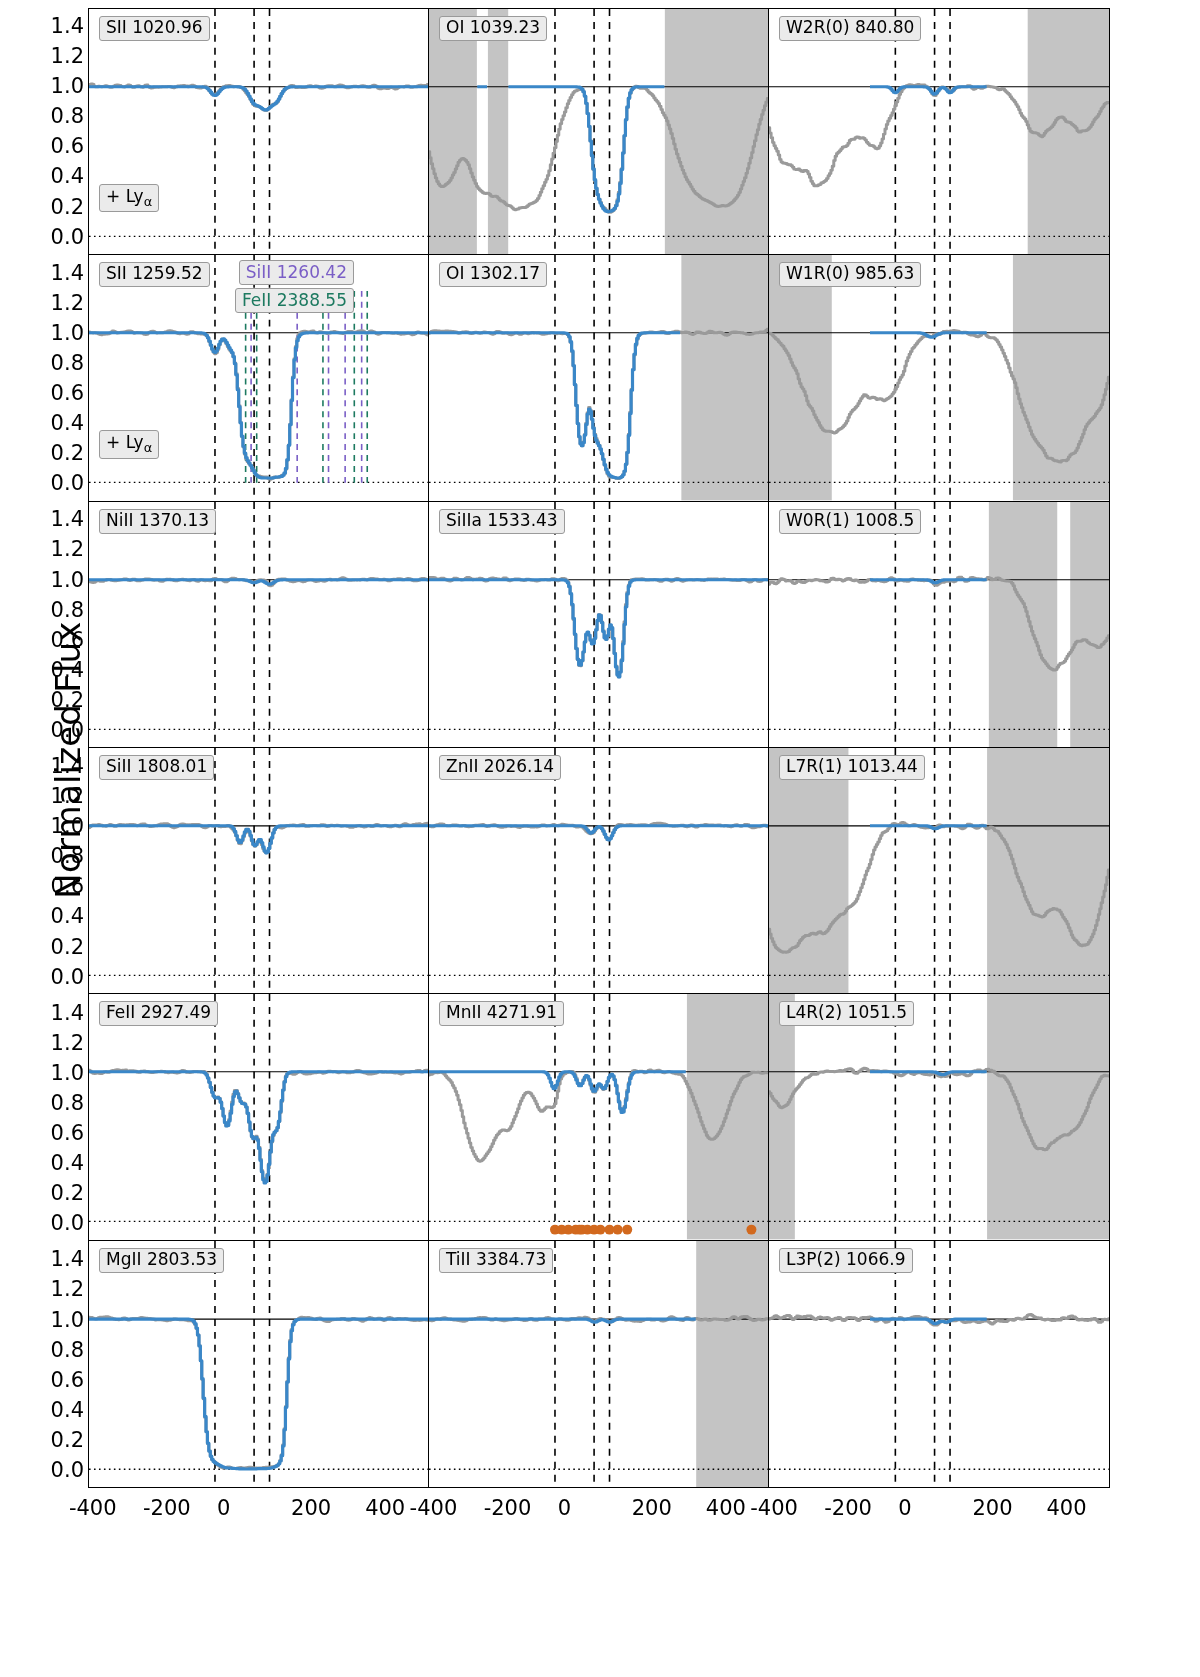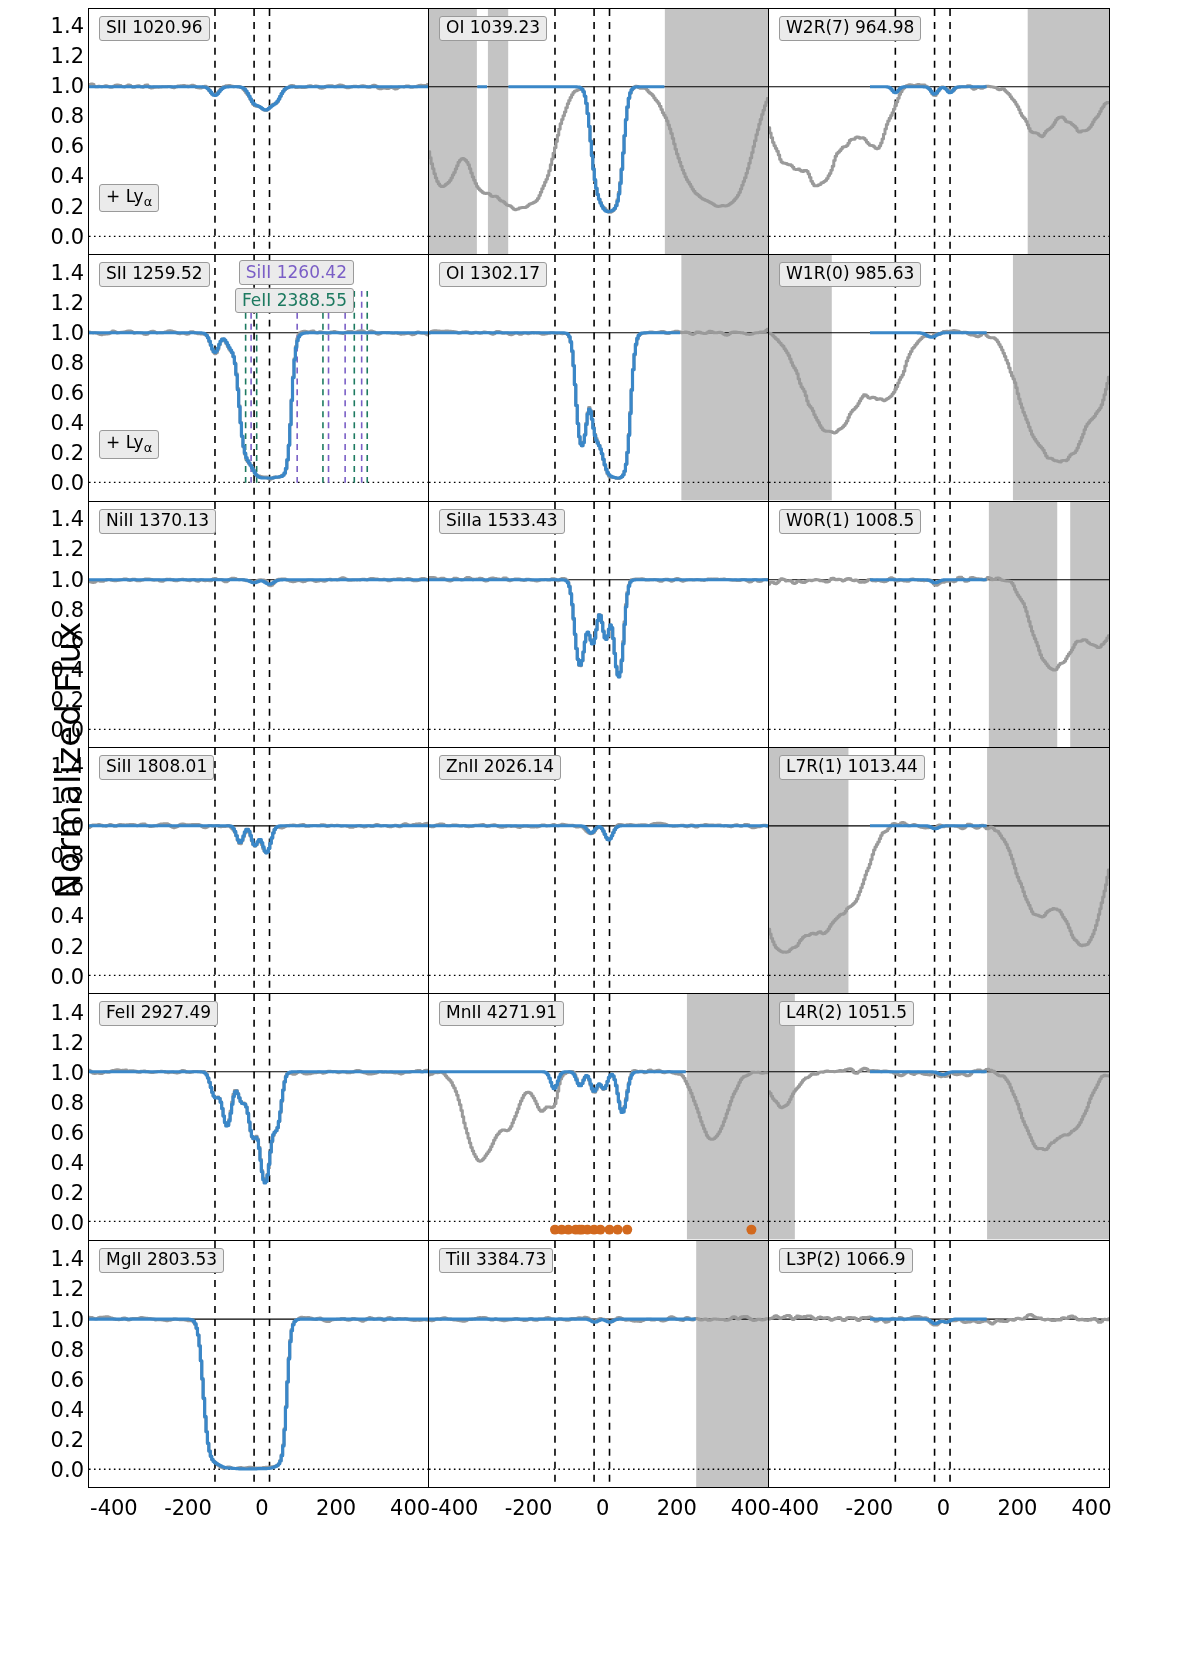--- a/index.html
+++ b/index.html
@@ -112,21 +112,21 @@
     right: 1116px;
     width: 86px;
     text-align: right;
     font-size: 21px;
     transform: translateY(-50%);
   }
   .xtick {
     position: absolute;
     top: 1496px;
     width: 90px;
-    text-align: center;
+    text-align: left;
     font-size: 21px;
     transform: translateX(-50%);
   }
 </style>
 </head>
 <body>
 
 <div id="root">
 
   <div id="ylabel">Normalized Flux</div>
@@ -239,21 +239,21 @@
             <rect x="259.2" y="0" width="81.5" height="246.66666666666666" fill="#c4c4c4"></rect>
             <line x1="0" y1="228.6" x2="340.6666666666667" y2="228.6" stroke="#000" stroke-width="1.4" stroke-dasharray="1.6 3.4"></line>
             <line x1="0" y1="78.2" x2="340.6666666666667" y2="78.2" stroke="#000" stroke-width="1.2"></line>
             <line x1="126.6" y1="0" x2="126.6" y2="246.66666666666666" stroke="#000" stroke-width="1.6" stroke-dasharray="7 6"></line>
             <line x1="165.9" y1="0" x2="165.9" y2="246.66666666666666" stroke="#000" stroke-width="1.6" stroke-dasharray="7 6"></line>
             <line x1="181.4" y1="0" x2="181.4" y2="246.66666666666666" stroke="#000" stroke-width="1.6" stroke-dasharray="7 6"></line>
             <path d="M0.0,119.5L0.7,119.5L0.7,124.6L1.4,124.6L2.1,124.6L2.1,129.4L2.9,129.4L3.6,129.4L3.6,134.3L4.3,134.3L5.0,134.3L5.0,137.6L5.7,137.6L6.4,137.6L6.4,140.2L7.1,140.2L7.8,140.2L7.8,143.0L8.6,143.0L9.3,143.0L9.3,146.9L10.0,146.9L10.7,146.9L10.7,151.2L11.4,151.2L12.1,151.2L12.1,153.9L12.8,153.9L13.5,153.9L13.5,154.9L14.3,154.9L15.0,154.9L15.0,155.0L15.7,155.0L16.4,155.0L16.4,155.4L17.1,155.4L17.8,155.4L17.8,156.0L18.5,156.0L19.2,156.0L19.2,156.5L20.0,156.5L20.7,156.5L20.7,156.7L21.4,156.7L22.1,156.7L22.1,157.6L22.8,157.6L23.5,157.6L23.5,159.1L24.2,159.1L24.9,159.1L24.9,161.0L25.7,161.0L26.4,161.0L26.4,161.4L27.1,161.4L27.8,161.4L27.8,161.3L28.5,161.3L29.2,161.3L29.2,160.9L29.9,160.9L30.6,160.9L30.6,162.2L31.4,162.2L32.1,162.2L32.1,163.1L32.8,163.1L33.5,163.1L33.5,163.3L34.2,163.3L34.9,163.3L34.9,162.4L35.6,162.4L36.3,162.4L36.3,162.3L37.1,162.3L37.8,162.3L37.8,163.4L38.5,163.4L39.2,163.4L39.2,165.9L39.9,165.9L40.6,165.9L40.6,169.3L41.3,169.3L42.0,169.3L42.0,173.1L42.8,173.1L43.5,173.1L43.5,175.8L44.2,175.8L44.9,175.8L44.9,177.6L45.6,177.6L46.3,177.6L46.3,177.7L47.0,177.7L47.8,177.7L47.8,177.8L48.5,177.8L49.2,177.8L49.2,176.9L49.9,176.9L50.6,176.9L50.6,176.5L51.3,176.5L52.0,176.5L52.0,175.0L52.7,175.0L53.5,175.0L53.5,174.4L54.2,174.4L54.9,174.4L54.9,173.4L55.6,173.4L56.3,173.4L56.3,172.4L57.0,172.4L57.7,172.4L57.7,170.4L58.4,170.4L59.2,170.4L59.2,167.7L59.9,167.7L60.6,167.7L60.6,165.5L61.3,165.5L62.0,165.5L62.0,162.2L62.7,162.2L63.4,162.2L63.4,158.0L64.1,158.0L64.9,158.0L64.9,152.4L65.6,152.4L66.3,152.4L66.3,148.0L67.0,148.0L67.7,148.0L67.7,145.4L68.4,145.4L69.1,145.4L69.1,144.1L69.8,144.1L70.6,144.1L70.6,142.6L71.3,142.6L72.0,142.6L72.0,140.8L72.7,140.8L73.4,140.8L73.4,139.0L74.1,139.0L74.8,139.0L74.8,138.6L75.5,138.6L76.3,138.6L76.3,138.3L77.0,138.3L77.7,138.3L77.7,137.2L78.4,137.2L79.1,137.2L79.1,134.9L79.8,134.9L80.5,134.9L80.5,132.3L81.2,132.3L82.0,132.3L82.0,131.2L82.7,131.2L83.4,131.2L83.4,131.0L84.1,131.0L84.8,131.0L84.8,130.9L85.5,130.9L86.2,130.9L86.2,129.5L86.9,129.5L87.7,129.5L87.7,128.7L88.4,128.7L89.1,128.7L89.1,128.9L89.8,128.9L90.5,128.9L90.5,129.9L91.2,129.9L91.9,129.9L91.9,129.8L92.6,129.8L93.4,129.8L93.4,129.5L94.1,129.5L94.8,129.5L94.8,130.1L95.5,130.1L96.2,130.1L96.2,131.6L96.9,131.6L97.6,131.6L97.6,133.9L98.4,133.9L99.1,133.9L99.1,135.5L99.8,135.5L100.5,135.5L100.5,136.9L101.2,136.9L101.9,136.9L101.9,137.2L102.6,137.2L103.3,137.2L103.3,137.6L104.1,137.6L104.8,137.6L104.8,138.6L105.5,138.6L106.2,138.6L106.2,139.9L106.9,139.9L107.6,139.9L107.6,140.6L108.3,140.6L109.0,140.6L109.0,139.9L109.8,139.9L110.5,139.9L110.5,137.8L111.2,137.8L111.9,137.8L111.9,134.8L112.6,134.8L113.3,134.8L113.3,130.7L114.0,130.7L114.7,130.7L114.7,125.8L115.5,125.8L116.2,125.8L116.2,120.6L116.9,120.6L117.6,120.6L117.6,116.1L118.3,116.1L119.0,116.1L119.0,112.7L119.7,112.7L120.4,112.7L120.4,109.9L121.2,109.9L121.9,109.9L121.9,107.0L122.6,107.0L123.3,107.0L123.3,104.2L124.0,104.2L124.7,104.2L124.7,100.8L125.4,100.8L126.1,100.8L126.1,97.3L126.9,97.3L127.6,97.3L127.6,93.4L128.3,93.4L129.0,93.4L129.0,89.7L129.7,89.7L130.4,89.7L130.4,85.9L131.1,85.9L131.8,85.9L131.8,83.3L132.6,83.3L133.3,83.3L133.3,80.8L134.0,80.8L134.7,80.8L134.7,79.5L135.4,79.5L136.1,79.5L136.1,78.0L136.8,78.0L137.5,78.0L137.5,77.1L138.3,77.1L139.0,77.1L139.0,76.6L139.7,76.6L140.4,76.6L140.4,76.1L141.1,76.1L141.8,76.1L141.8,76.3L142.5,76.3L143.3,76.3L143.3,76.8L144.0,76.8L144.7,76.8L144.7,77.6L145.4,77.6L146.1,77.6L146.1,77.0L146.8,77.0L147.5,77.0L147.5,76.5L148.2,76.5L149.0,76.5L149.0,76.0L149.7,76.0L150.4,76.0L150.4,76.7L151.1,76.7L151.8,76.7L151.8,76.3L152.5,76.3L153.2,76.3L153.2,76.4L153.9,76.4L154.7,76.4L154.7,76.3L155.4,76.3L156.1,76.3L156.1,77.3L156.8,77.3L157.5,77.3L157.5,78.1L158.2,78.1L158.9,78.1L158.9,79.1L159.6,79.1L160.4,79.1L160.4,80.6L161.1,80.6L161.8,80.6L161.8,82.6L162.5,82.6L163.2,82.6L163.2,85.4L163.9,85.4L164.6,85.4L164.6,86.7L165.3,86.7L166.1,86.7L166.1,86.9L166.8,86.9L167.5,86.9L167.5,84.9L168.2,84.9L168.9,84.9L168.9,82.6L169.6,82.6L170.3,82.6L170.3,80.1L171.0,80.1L171.8,80.1L171.8,78.9L172.5,78.9L173.2,78.9L173.2,78.4L173.9,78.4L174.6,78.4L174.6,79.2L175.3,79.2L176.0,79.2L176.0,79.9L176.7,79.9L177.5,79.9L177.5,80.7L178.2,80.7L178.9,80.7L178.9,81.1L179.6,81.1L180.3,81.1L180.3,81.8L181.0,81.8L181.7,81.8L181.7,82.5L182.4,82.5L183.2,82.5L183.2,82.8L183.9,82.8L184.6,82.8L184.6,81.8L185.3,81.8L186.0,81.8L186.0,80.0L186.7,80.0L187.4,80.0L187.4,79.0L188.2,79.0L188.9,79.0L188.9,78.5L189.6,78.5L190.3,78.5L190.3,78.7L191.0,78.7L191.7,78.7L191.7,78.3L192.4,78.3L193.1,78.3L193.1,78.2L193.9,78.2L194.6,78.2L194.6,78.2L195.3,78.2L196.0,78.2L196.0,78.3L196.7,78.3L197.4,78.3L197.4,78.1L198.1,78.1L198.8,78.1L198.8,77.1L199.6,77.1L200.3,77.1L200.3,77.1L201.0,77.1L201.7,77.1L201.7,77.9L202.4,77.9L203.1,77.9L203.1,79.8L203.8,79.8L204.5,79.8L204.5,80.6L205.3,80.6L206.0,80.6L206.0,80.3L206.7,80.3L207.4,80.3L207.4,79.1L208.1,79.1L208.8,79.1L208.8,78.6L209.5,78.6L210.2,78.6L210.2,79.0L211.0,79.0L211.7,79.0L211.7,79.7L212.4,79.7L213.1,79.7L213.1,79.6L213.8,79.6L214.5,79.6L214.5,78.9L215.2,78.9L215.9,78.9L215.9,78.1L216.7,78.1L217.4,78.1L217.4,77.6L218.1,77.6L218.8,77.6L218.8,77.6L219.5,77.6L220.2,77.6L220.2,77.8L220.9,77.8L221.6,77.8L221.6,78.2L222.4,78.2L223.1,78.2L223.1,78.3L223.8,78.3L224.5,78.3L224.5,78.6L225.2,78.6L225.9,78.6L225.9,79.0L226.6,79.0L227.3,79.0L227.3,79.5L228.1,79.5L228.8,79.5L228.8,80.6L229.5,80.6L230.2,80.6L230.2,81.1L230.9,81.1L231.6,81.1L231.6,80.9L232.3,80.9L233.1,80.9L233.1,80.0L233.8,80.0L234.5,80.0L234.5,80.3L235.2,80.3L235.9,80.3L235.9,81.9L236.6,81.9L237.3,81.9L237.3,83.5L238.0,83.5L238.8,83.5L238.8,84.6L239.5,84.6L240.2,84.6L240.2,86.0L240.9,86.0L241.6,86.0L241.6,88.2L242.3,88.2L243.0,88.2L243.0,90.2L243.7,90.2L244.5,90.2L244.5,91.8L245.2,91.8L245.9,91.8L245.9,93.6L246.6,93.6L247.3,93.6L247.3,95.9L248.0,95.9L248.7,95.9L248.7,98.4L249.4,98.4L250.2,98.4L250.2,101.4L250.9,101.4L251.6,101.4L251.6,104.7L252.3,104.7L253.0,104.7L253.0,107.4L253.7,107.4L254.4,107.4L254.4,109.2L255.1,109.2L255.9,109.2L255.9,110.7L256.6,110.7L257.3,110.7L257.3,113.1L258.0,113.1L258.7,113.1L258.7,116.6L259.4,116.6L260.1,116.6L260.1,120.2L260.8,120.2L261.6,120.2L261.6,122.9L262.3,122.9L263.0,122.9L263.0,124.0L263.7,124.0L264.4,124.0L264.4,124.4L265.1,124.4L265.8,124.4L265.8,124.4L266.5,124.4L267.3,124.4L267.3,124.8L268.0,124.8L268.7,124.8L268.7,125.3L269.4,125.3L270.1,125.3L270.1,126.7L270.8,126.7L271.5,126.7L271.5,127.8L272.2,127.8L273.0,127.8L273.0,128.4L273.7,128.4L274.4,128.4L274.4,127.1L275.1,127.1L275.8,127.1L275.8,125.0L276.5,125.0L277.2,125.0L277.2,123.0L277.9,123.0L278.7,123.0L278.7,121.7L279.4,121.7L280.1,121.7L280.1,120.9L280.8,120.9L281.5,120.9L281.5,119.7L282.2,119.7L282.9,119.7L282.9,118.5L283.7,118.5L284.4,118.5L284.4,116.4L285.1,116.4L285.8,116.4L285.8,114.2L286.5,114.2L287.2,114.2L287.2,111.7L287.9,111.7L288.6,111.7L288.6,110.2L289.4,110.2L290.1,110.2L290.1,109.1L290.8,109.1L291.5,109.1L291.5,108.8L292.2,108.8L292.9,108.8L292.9,108.5L293.6,108.5L294.3,108.5L294.3,109.4L295.1,109.4L295.8,109.4L295.8,111.1L296.5,111.1L297.2,111.1L297.2,113.0L297.9,113.0L298.6,113.0L298.6,113.7L299.3,113.7L300.0,113.7L300.0,113.9L300.8,113.9L301.5,113.9L301.5,114.4L302.2,114.4L302.9,114.4L302.9,115.9L303.6,115.9L304.3,115.9L304.3,116.8L305.0,116.8L305.7,116.8L305.7,118.1L306.5,118.1L307.2,118.1L307.2,119.6L307.9,119.6L308.6,119.6L308.6,122.3L309.3,122.3L310.0,122.3L310.0,123.6L310.7,123.6L311.4,123.6L311.4,123.7L312.2,123.7L312.9,123.7L312.9,122.7L313.6,122.7L314.3,122.7L314.3,122.3L315.0,122.3L315.7,122.3L315.7,122.3L316.4,122.3L317.1,122.3L317.1,122.1L317.9,122.1L318.6,122.1L318.6,121.4L319.3,121.4L320.0,121.4L320.0,120.1L320.7,120.1L321.4,120.1L321.4,118.6L322.1,118.6L322.8,118.6L322.8,116.3L323.6,116.3L324.3,116.3L324.3,113.6L325.0,113.6L325.7,113.6L325.7,111.1L326.4,111.1L327.1,111.1L327.1,109.5L327.8,109.5L328.6,109.5L328.6,108.1L329.3,108.1L330.0,108.1L330.0,105.7L330.7,105.7L331.4,105.7L331.4,103.0L332.1,103.0L332.8,103.0L332.8,100.0L333.5,100.0L334.3,100.0L334.3,98.2L335.0,98.2L335.7,98.2L335.7,95.8L336.4,95.8L337.1,95.8L337.1,94.8L337.8,94.8L338.5,94.8L338.5,94.0L339.2,94.0L340.0,94.0L340.0,94.3L340.7,94.3" fill="none" stroke="#9a9a9a" stroke-width="3" stroke-linejoin="round"></path>
             <path d="M101.2,78.2L101.9,78.2L101.9,78.2L102.6,78.2L103.3,78.2L103.3,78.2L104.1,78.2L104.8,78.2L104.8,78.2L105.5,78.2L106.2,78.2L106.2,78.2L106.9,78.2L107.6,78.2L107.6,78.2L108.3,78.2L109.0,78.2L109.0,78.2L109.8,78.2L110.5,78.2L110.5,78.2L111.2,78.2L111.9,78.2L111.9,78.2L112.6,78.2L113.3,78.2L113.3,78.2L114.0,78.2L114.7,78.2L114.7,78.2L115.5,78.2L116.2,78.2L116.2,78.2L116.9,78.2L117.6,78.2L117.6,78.3L118.3,78.3L119.0,78.3L119.0,78.6L119.7,78.6L120.4,78.6L120.4,79.3L121.2,79.3L121.9,79.3L121.9,80.5L122.6,80.5L123.3,80.5L123.3,82.2L124.0,82.2L124.7,82.2L124.7,83.6L125.4,83.6L126.1,83.6L126.1,84.1L126.9,84.1L127.6,84.1L127.6,83.3L128.3,83.3L129.0,83.3L129.0,81.7L129.7,81.7L130.4,81.7L130.4,80.1L131.1,80.1L131.8,80.1L131.8,79.0L132.6,79.0L133.3,79.0L133.3,78.5L134.0,78.5L134.7,78.5L134.7,78.3L135.4,78.3L136.1,78.3L136.1,78.2L136.8,78.2L137.5,78.2L137.5,78.2L138.3,78.2L139.0,78.2L139.0,78.2L139.7,78.2L140.4,78.2L140.4,78.2L141.1,78.2L141.8,78.2L141.8,78.2L142.5,78.2L143.3,78.2L143.3,78.2L144.0,78.2L144.7,78.2L144.7,78.2L145.4,78.2L146.1,78.2L146.1,78.2L146.8,78.2L147.5,78.2L147.5,78.2L148.2,78.2L149.0,78.2L149.0,78.2L149.7,78.2L150.4,78.2L150.4,78.2L151.1,78.2L151.8,78.2L151.8,78.2L152.5,78.2L153.2,78.2L153.2,78.2L153.9,78.2L154.7,78.2L154.7,78.3L155.4,78.3L156.1,78.3L156.1,78.4L156.8,78.4L157.5,78.4L157.5,78.7L158.2,78.7L158.9,78.7L158.9,79.5L159.6,79.5L160.4,79.5L160.4,80.8L161.1,80.8L161.8,80.8L161.8,82.6L162.5,82.6L163.2,82.6L163.2,84.4L163.9,84.4L164.6,84.4L164.6,85.5L165.3,85.5L166.1,85.5L166.1,85.3L166.8,85.3L167.5,85.3L167.5,84.0L168.2,84.0L168.9,84.0L168.9,82.2L169.6,82.2L170.3,82.2L170.3,80.5L171.0,80.5L171.8,80.5L171.8,79.3L172.5,79.3L173.2,79.3L173.2,78.9L173.9,78.9L174.6,78.9L174.6,79.1L175.3,79.1L176.0,79.1L176.0,80.0L176.7,80.0L177.5,80.0L177.5,81.5L178.2,81.5L178.9,81.5L178.9,83.1L179.6,83.1L180.3,83.1L180.3,84.1L181.0,84.1L181.7,84.1L181.7,83.8L182.4,83.8L183.2,83.8L183.2,82.4L183.9,82.4L184.6,82.4L184.6,80.8L185.3,80.8L186.0,80.8L186.0,79.4L186.7,79.4L187.4,79.4L187.4,78.7L188.2,78.7L188.9,78.7L188.9,78.4L189.6,78.4L190.3,78.4L190.3,78.2L191.0,78.2L191.7,78.2L191.7,78.2L192.4,78.2L193.1,78.2L193.1,78.2L193.9,78.2L194.6,78.2L194.6,78.2L195.3,78.2L196.0,78.2L196.0,78.2L196.7,78.2L197.4,78.2L197.4,78.2L198.1,78.2L198.8,78.2L198.8,78.2L199.6,78.2L200.3,78.2L200.3,78.2L201.0,78.2L201.7,78.2L201.7,78.2L202.4,78.2L203.1,78.2L203.1,78.2L203.8,78.2L204.5,78.2L204.5,78.2L205.3,78.2L206.0,78.2L206.0,78.2L206.7,78.2L207.4,78.2L207.4,78.2L208.1,78.2L208.8,78.2L208.8,78.2L209.5,78.2L210.2,78.2L210.2,78.2L211.0,78.2L211.7,78.2L211.7,78.2L212.4,78.2L213.1,78.2L213.1,78.2L213.8,78.2L214.5,78.2L214.5,78.2L215.2,78.2L215.9,78.2L215.9,78.2L216.7,78.2L217.4,78.2L217.4,78.2L218.1,78.2" fill="none" stroke="#3a87c8" stroke-width="3.2" stroke-linejoin="round"></path>
           </svg>
         </div>
-        <div class="panel-label">W2R(7) 964.98</div>
+        <div class="panel-label">W2R(0) 840.80</div>
       </div>
       <div class="panel">
         <div class="plotarea">
           <svg viewBox="0 0 340.6666666666667 246.66666666666666" preserveAspectRatio="none">
             <line x1="0" y1="228.6" x2="340.6666666666667" y2="228.6" stroke="#000" stroke-width="1.4" stroke-dasharray="1.6 3.4"></line>
             <line x1="0" y1="78.2" x2="340.6666666666667" y2="78.2" stroke="#000" stroke-width="1.2"></line>
             <line x1="126.6" y1="0" x2="126.6" y2="246.66666666666666" stroke="#000" stroke-width="1.6" stroke-dasharray="7 6"></line>
             <line x1="165.9" y1="0" x2="165.9" y2="246.66666666666666" stroke="#000" stroke-width="1.6" stroke-dasharray="7 6"></line>
             <line x1="181.4" y1="0" x2="181.4" y2="246.66666666666666" stroke="#000" stroke-width="1.6" stroke-dasharray="7 6"></line>
             <line x1="162.9" y1="36.1" x2="162.9" y2="233.1" stroke="#7a5ec6" stroke-width="1.6" stroke-dasharray="6 5"></line>

